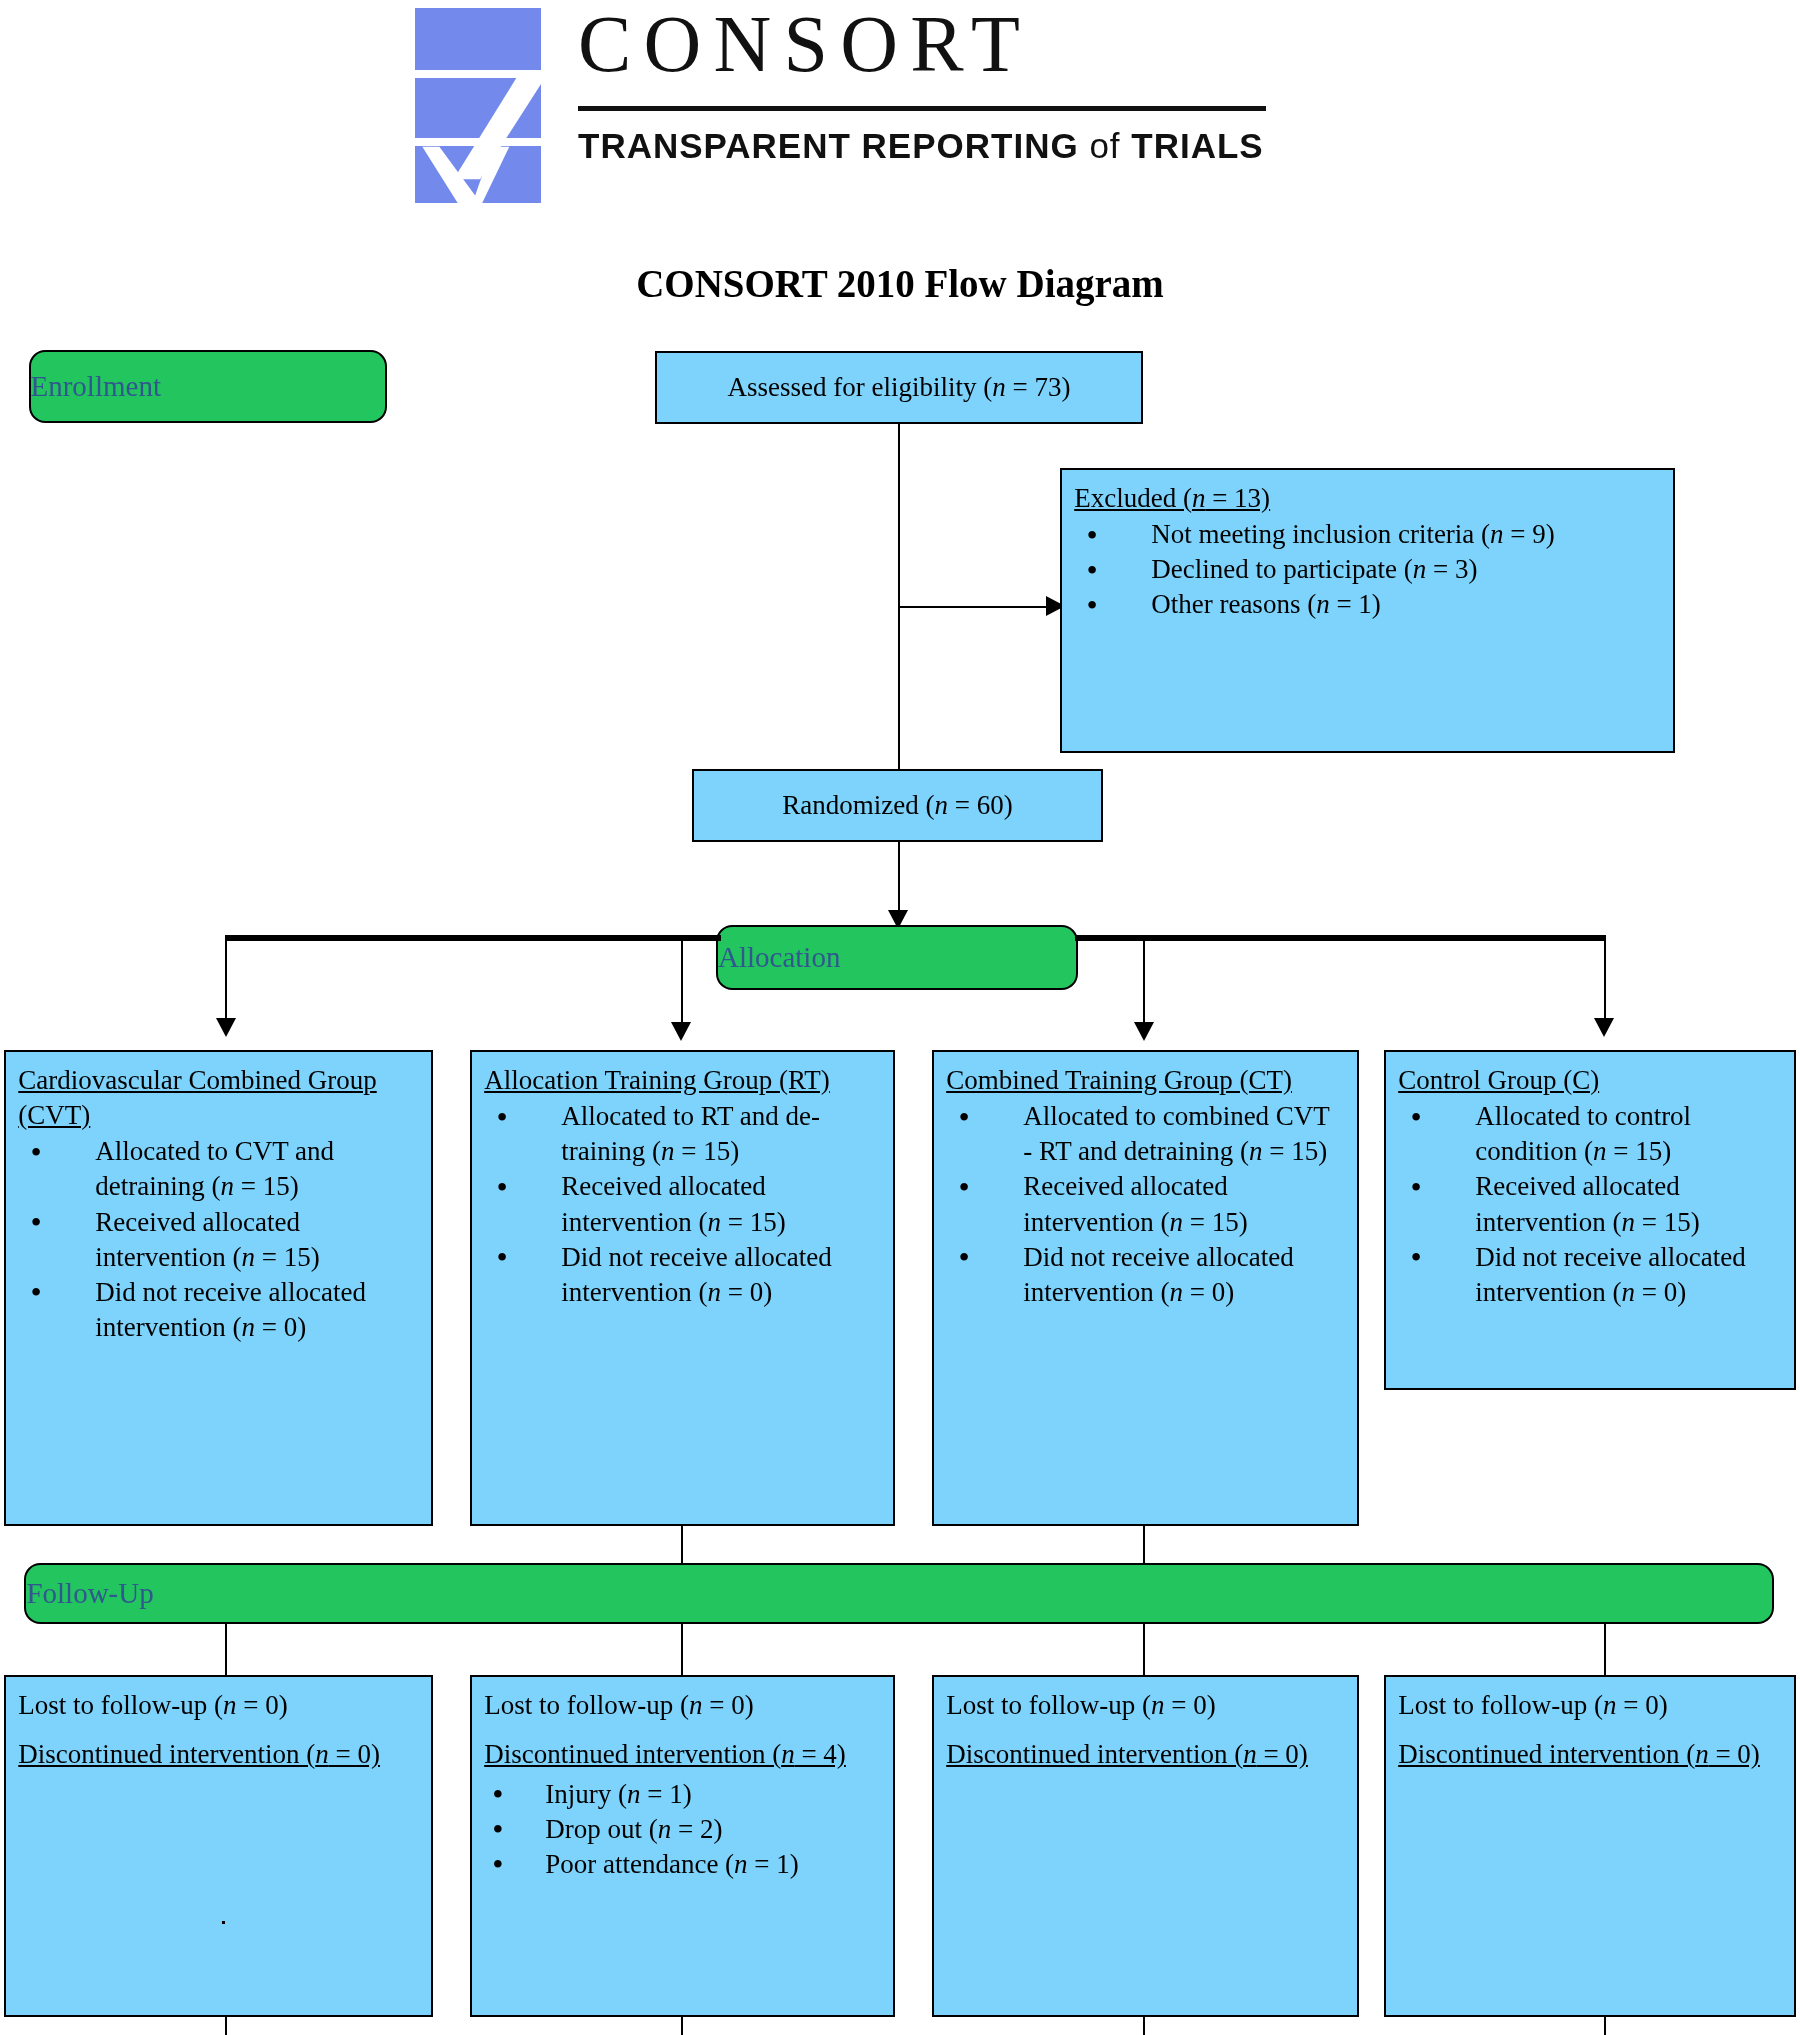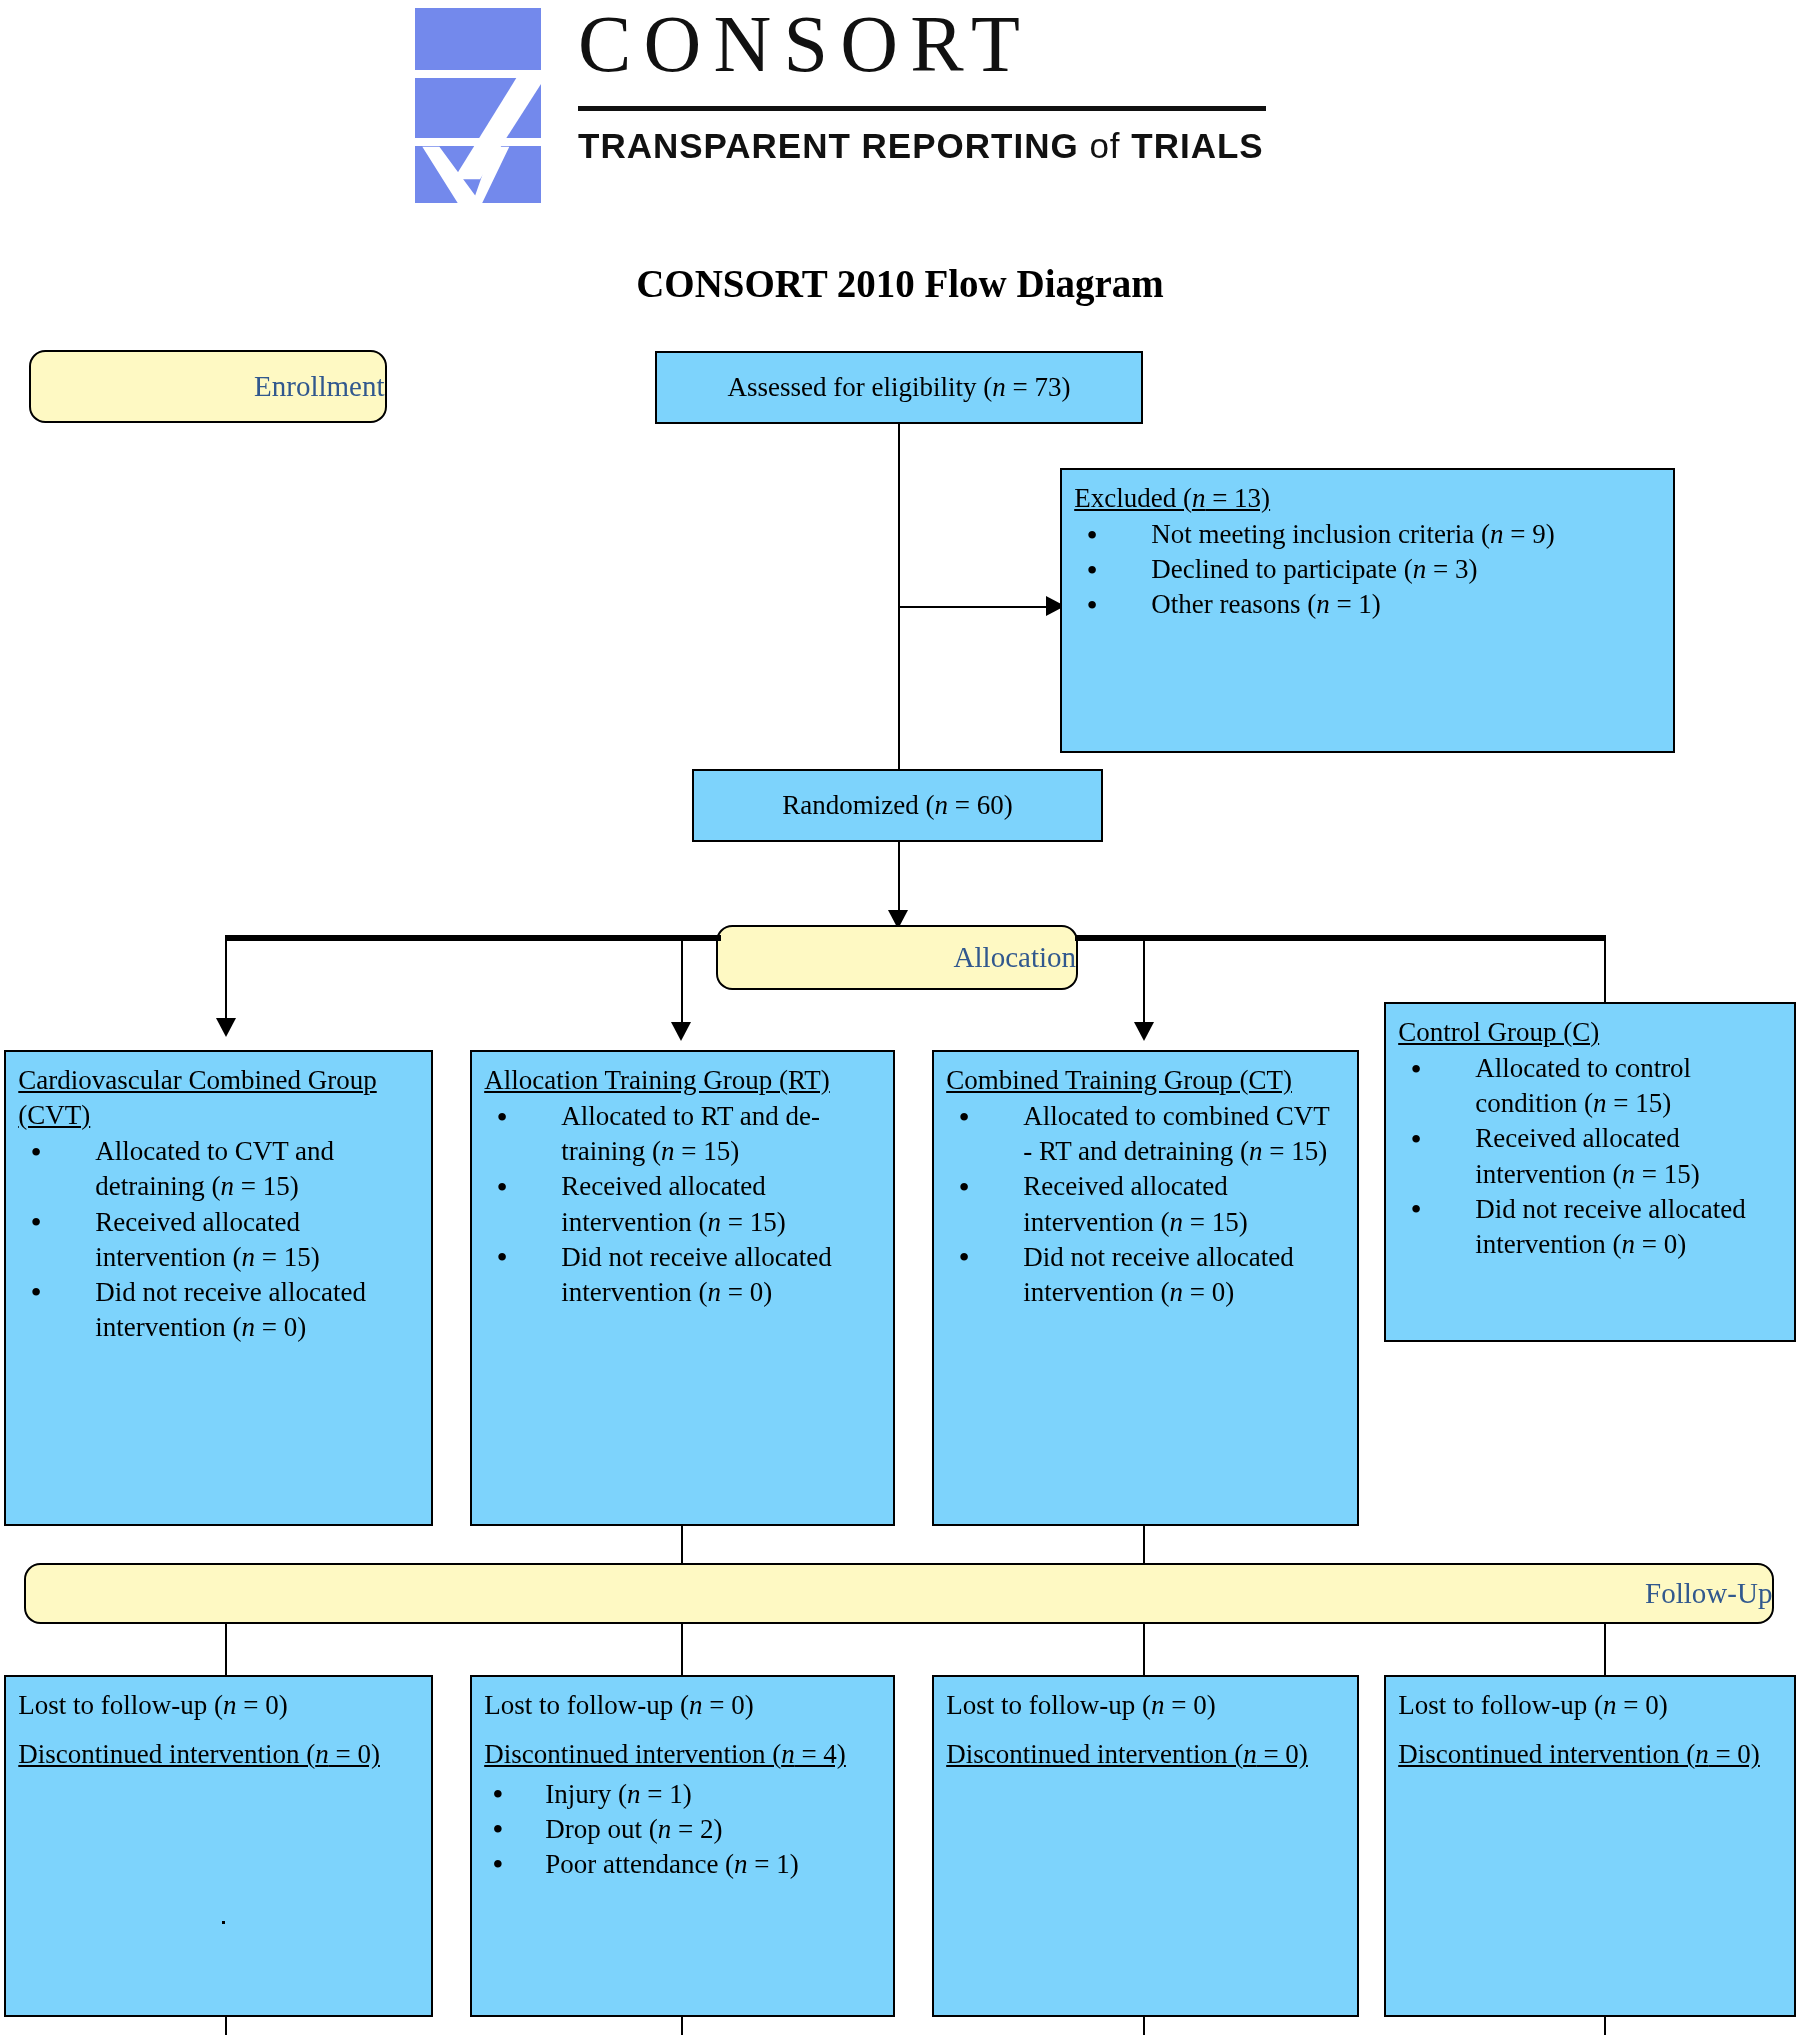--- a/index.html
+++ b/index.html
@@ -75,27 +75,27 @@
     font-size:32px;line-height:1.3;
   }
   ul.bl.tight li{padding-left:61px;}
   ul.bl.tight li::before{left:8.1px;}
 
   .ctr{text-align:center;}
 
   
   .banner{
     position:absolute;
-    background:#fef9c3;
+    background:#22c55e;
     border:2.8px solid #000;
     border-radius:16.3px;
     box-sizing:border-box;
     color:#31588e;
     font-size:29px;
-    display:flex;align-items:center;justify-content:flex-end;
+    display:flex;align-items:center;justify-content:flex-start;
     font-family:"Liberation Serif","DejaVu Serif",serif;
   }
 
   
   .ln{position:absolute;background:#000;}
   .vl{width:2.4px;}
   .hl{height:2.4px;}
   .hl.thick{height:5.7px;}
   .arrow-d{
     position:absolute;width:0;height:0;
@@ -203,21 +203,21 @@
 
   <div class="box" style="left:932px;top:1050px;width:427px;height:476px;">
     <p class="hdr">Combined Training Group (CT)</p>
     <ul class="bl">
       <li>Allocated to combined CVT - RT and detraining (<i>n</i> = 15)</li>
       <li>Received allocated intervention (<i>n</i> = 15)</li>
       <li>Did not receive allocated intervention (<i>n</i> = 0)</li>
     </ul>
   </div>
 
-  <div class="box" style="left:1384px;top:1002px;width:412px;height:340px;">
+  <div class="box" style="left:1384px;top:1050px;width:412px;height:340px;">
     <p class="hdr">Control Group (C)</p>
     <ul class="bl">
       <li>Allocated to control condition (<i>n</i> = 15)</li>
       <li>Received allocated intervention (<i>n</i> = 15)</li>
       <li>Did not receive allocated intervention (<i>n</i> = 0)</li>
     </ul>
   </div>
 
   <div class="ln vl" style="left:681px;top:1526px;height:39px;"></div>
   <div class="ln vl" style="left:1143px;top:1526px;height:39px;"></div>

